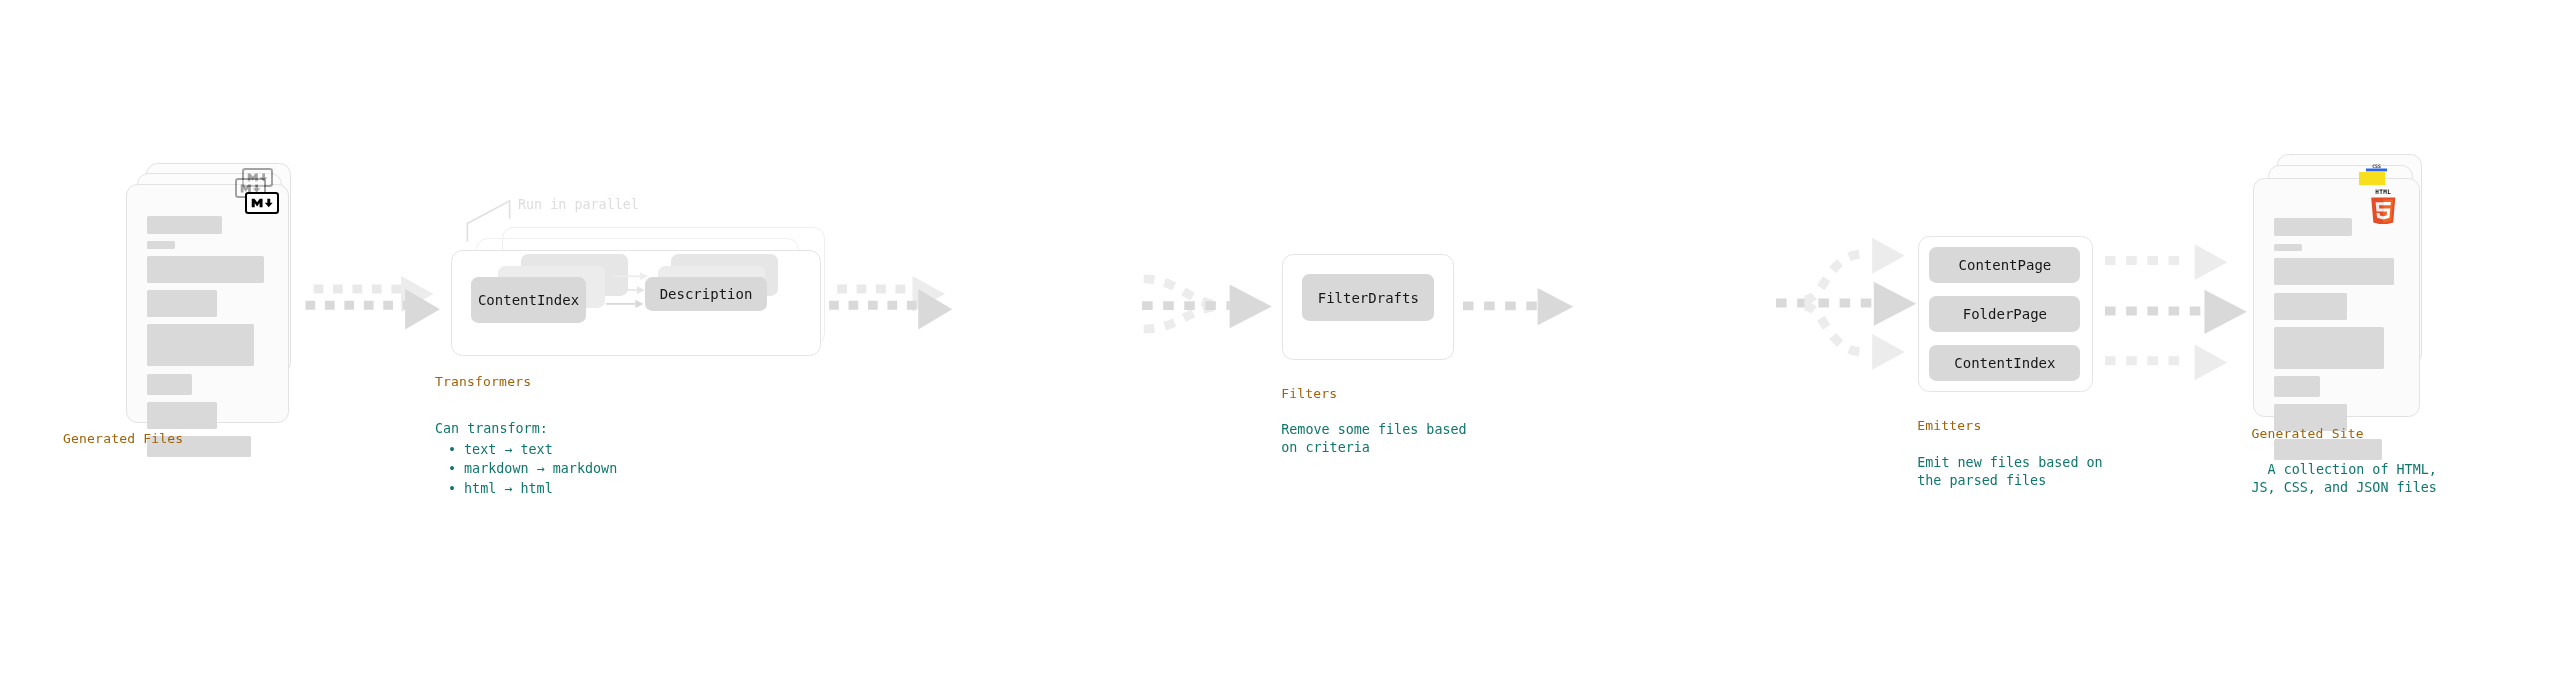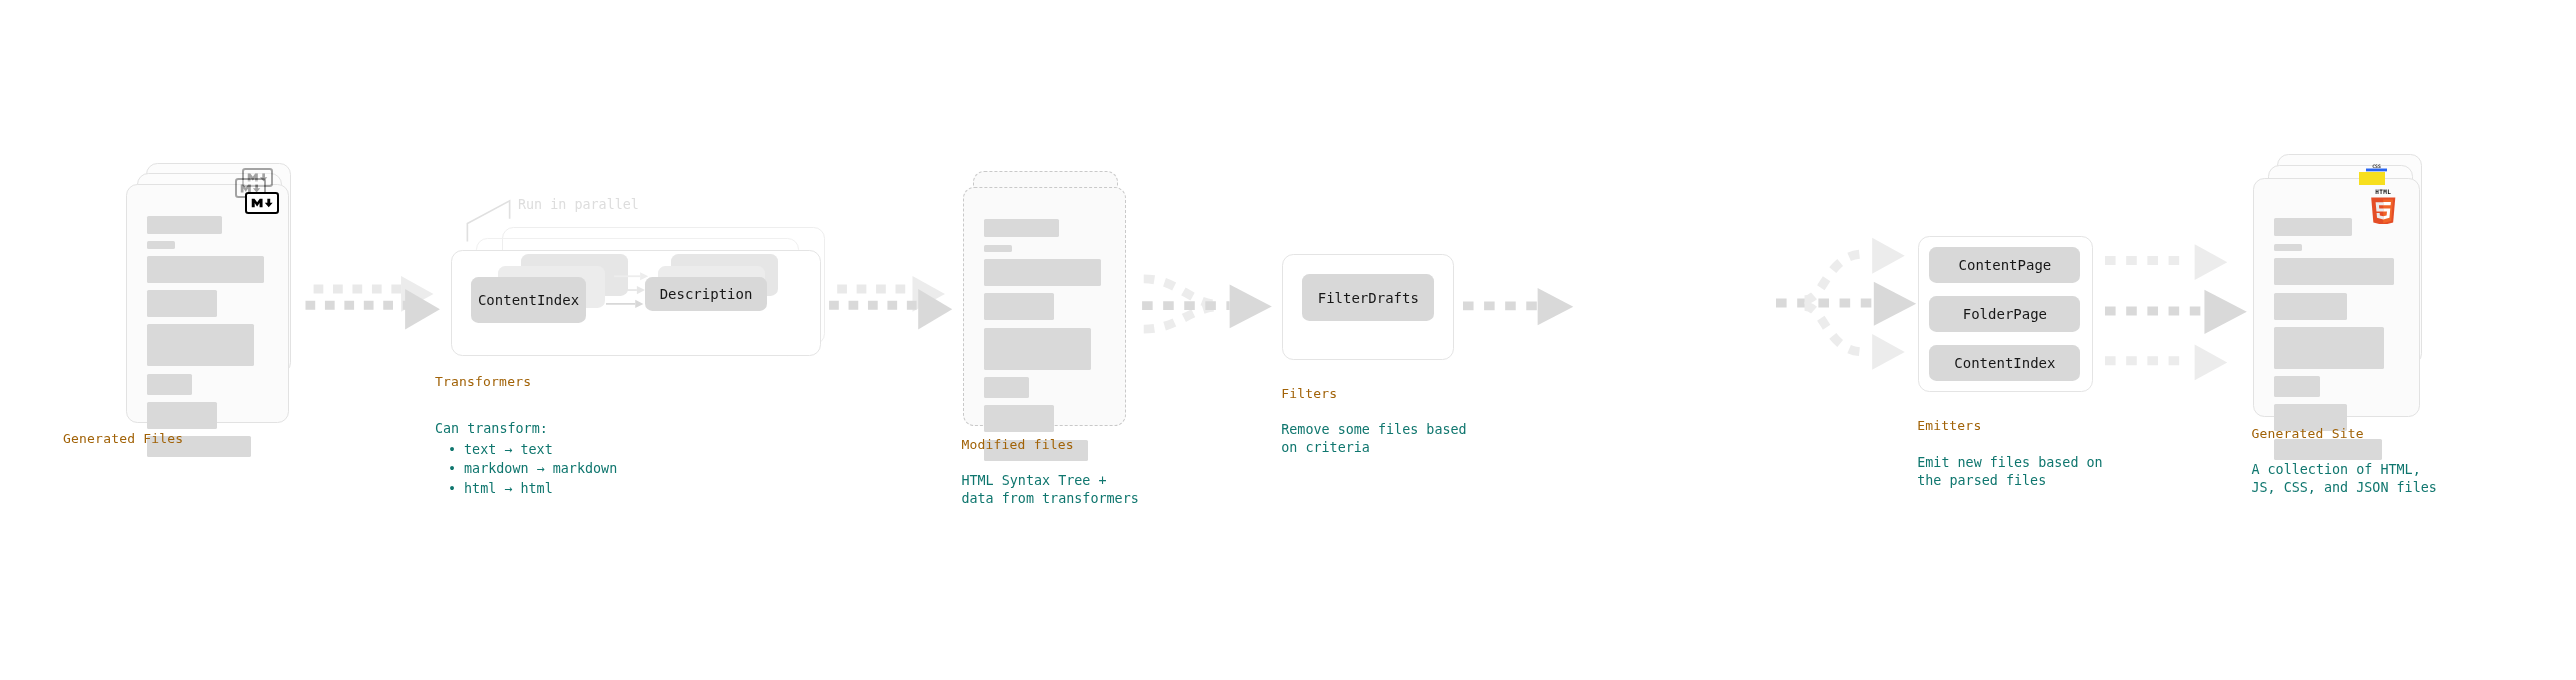--- a/index.html
+++ b/index.html
@@ -220,40 +220,20 @@
     <g stroke="#e9e9e9" stroke-width="11" stroke-dasharray="12 12" fill="none">
       <line x1="10" y1="26" x2="105" y2="26"></line>
     </g>
     <polygon points="103,10 143,32 103,54" fill="#ececec"></polygon>
     <g stroke="#d9d9d9" stroke-width="11" stroke-dasharray="12 12" fill="none">
       <line x1="0" y1="46" x2="112" y2="46"></line>
     </g>
     <polygon points="110,26 152,51 110,76" fill="#d9d9d9"></polygon>
   </svg>
 
-  <div class="node" style="left:963px; top:171px;">
-    <div class="doc-stack" style="width:171px;height:260px;">
-      <div class="doc-card dashed" style="left:9.8px; top:0px; width:145px; height:211px;"></div>
-      <div class="doc-card dashed" style="left:0px; top:16.3px; width:163px; height:239px;">
-        <div class="doc-body">
-          <div class="bar" style="width:62%;height:18px;"></div>
-          <div class="bar" style="width:23%;height:7.3px;"></div>
-          <div class="bar" style="width:96%;height:27px;"></div>
-          <div class="bar" style="width:58%;height:27px;"></div>
-          <div class="bar" style="width:88%;height:42px;"></div>
-          <div class="bar" style="width:37%;height:21px;"></div>
-          <div class="bar" style="width:58%;height:27px;"></div>
-          <div class="bar" style="width:86%;height:21px;"></div>
-        </div>
-      </div>
-    </div>
-    <div class="title" style="left:-1.6px; top:266px;">Modified files</div>
-    <div class="caption" style="left:-1.6px; top:301px;">HTML Syntax Tree +
-data from transformers</div>
-  </div>
 
   <svg class="flow" style="left:1134px; top:244px;" width="154" height="146" viewBox="0 0 190 180">
     <g fill="none" stroke-width="11" stroke-dasharray="13 13">
       <path d="M12 43 C 55 43, 70 75, 108 75" stroke="#ececec"></path>
       <path d="M12 105 C 55 105, 70 77, 108 77" stroke="#ececec"></path>
       <line x1="10" y1="76" x2="118" y2="76" stroke="#d9d9d9"></line>
     </g>
     <polygon points="118,50 170,77 118,104" fill="#d9d9d9"></polygon>
   </svg>
 
@@ -335,18 +315,18 @@
         <svg width="32.5" height="37" viewBox="0 0 40 46">
           <text x="20" y="9" font-family="DejaVu Sans Mono, monospace" font-size="7.5" font-weight="bold" fill="#111" text-anchor="middle" letter-spacing="0.4">HTML</text>
           <path d="M5 13 l2.7 31 12.3 3.4 12.3-3.4 2.7-31z" fill="#e44d26"></path>
           <path d="M20 15.5 v29.6 l9.9-2.8 2.3-26.8z" fill="#f16529"></path>
           <path d="M20 26.6 h-5 l-.35-3.9H20v-3.8H10.5l.1 1.1.95 10.4H20zm0 9.9-.02.01-4.18-1.13-.27-3h-3.8l.52 5.9 7.73 2.15.02-.01z" fill="#ebebeb"></path>
           <path d="M19.98 26.6v3.8h4.65l-.44 4.9-4.21 1.14v3.96l7.74-2.15.06-.64.89-9.94.09-1.07zm0-7.8v3.8h9.15l.08-.85.17-1.85.1-1.1z" fill="#fff"></path>
         </svg>
       </div>
     </div>
     <div class="title" style="left:-1.6px; top:272px;">Generated Site</div>
-    <div class="caption" style="left:-1.6px; top:307px;">A collection of HTML,
+    <div class="caption" style="left:-1.6px; top:307px;text-align:right;">A collection of HTML,
 JS, CSS, and JSON files</div>
   </div>
 
 </div>
 
 
 </body></html>

